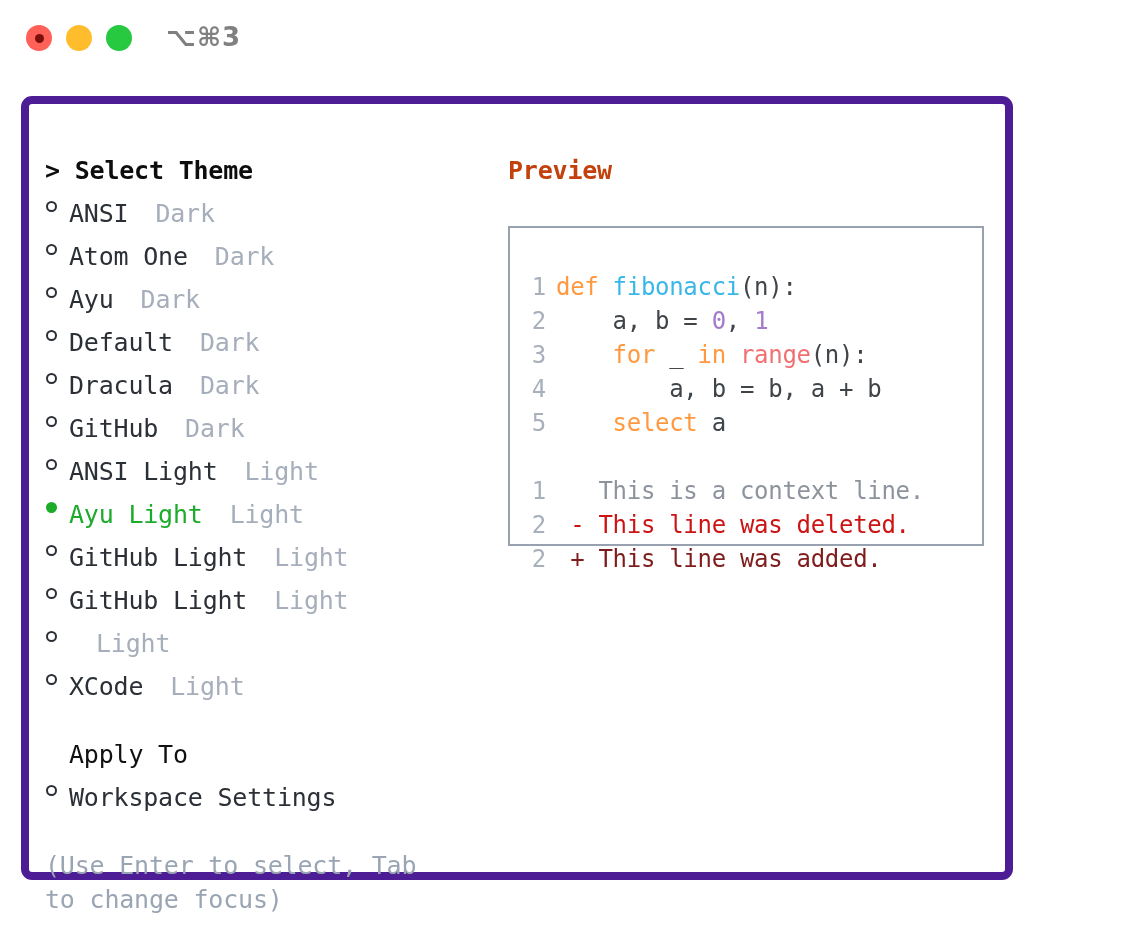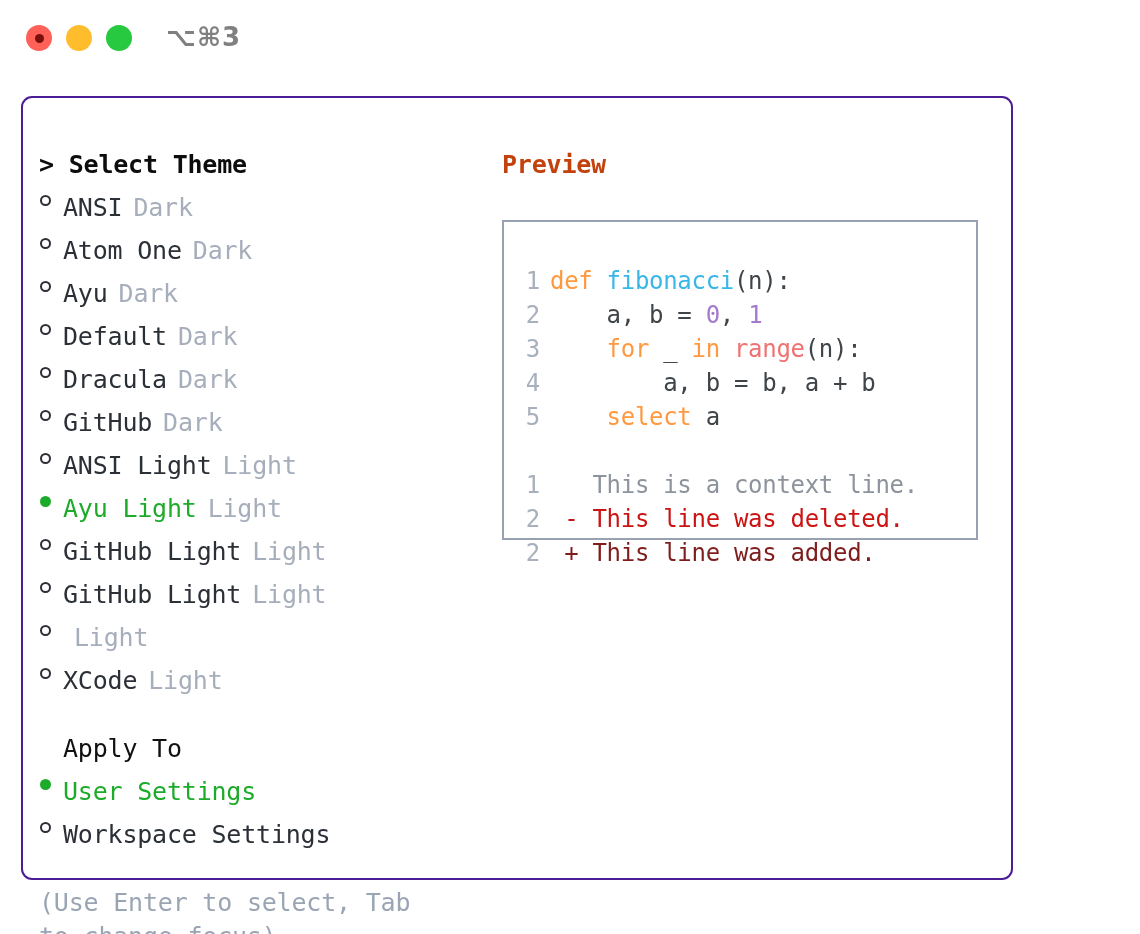--- a/index.html
+++ b/index.html
@@ -68,21 +68,21 @@
     font-family: "DejaVu Sans", sans-serif;
   }
 
   
   .panel {
     position: absolute;
     left: 21px;
     top: 96px;
     width: 992px;
     height: 784px;
-    border: 2px solid #4c1d95;
+    border: 8px solid #4c1d95;
     border-radius: 11px;
     box-sizing: border-box;
     background: #ffffff;
   }
 
   .cols {
     position: absolute;
     left: 0; top: 0;
     width: 100%;
     height: 100%;
@@ -136,20 +136,21 @@
   }
   .opt.selected .bullet::before {
     border-color: #1dab2a;
     background: #1dab2a;
   }
   .opt-label { color: #2b2f36; }
   .opt.selected .opt-label { color: #1dab2a; text-align: right; }
   .opt-tag {
     color: #a6aebb;
     padding-left: 11px;
+    margin-left: 16px;
   }
   .spacer-row { height: 34px; }
 
   .hint {
     margin-top: 34px;
     font-size: 25px;
     line-height: 34px;
     color: #9aa5b4;
     width: 404px;
     letter-spacing: -0.2px;
@@ -236,21 +237,20 @@
             <div class="opt"><span class="bullet"></span><span class="opt-label">GitHub Light</span><span class="opt-tag">Light</span></div>
             <div class="opt"><span class="bullet"></span><span class="opt-tag">Light</span></div>
             <div class="opt"><span class="bullet"></span><span class="opt-label">XCode</span><span class="opt-tag">Light</span></div>
           </div>
 
         <div class="spacer-row"></div>
 
         <div class="section-title unfocused" style="padding-left:24px;">Apply To</div>
 
         <div id="apply-list">
-            <div class="opt selected"><span class="bullet"></span><span class="opt-label">User Settings</span></div>
             <div class="opt"><span class="bullet"></span><span class="opt-label">Workspace Settings</span></div>
           </div>
 
         <div class="hint">(Use Enter to select, Tab to change focus)</div>
       </div>
 
       <div class="right">
         <div class="preview-title">Preview</div>
 
         <div class="preview-box">

